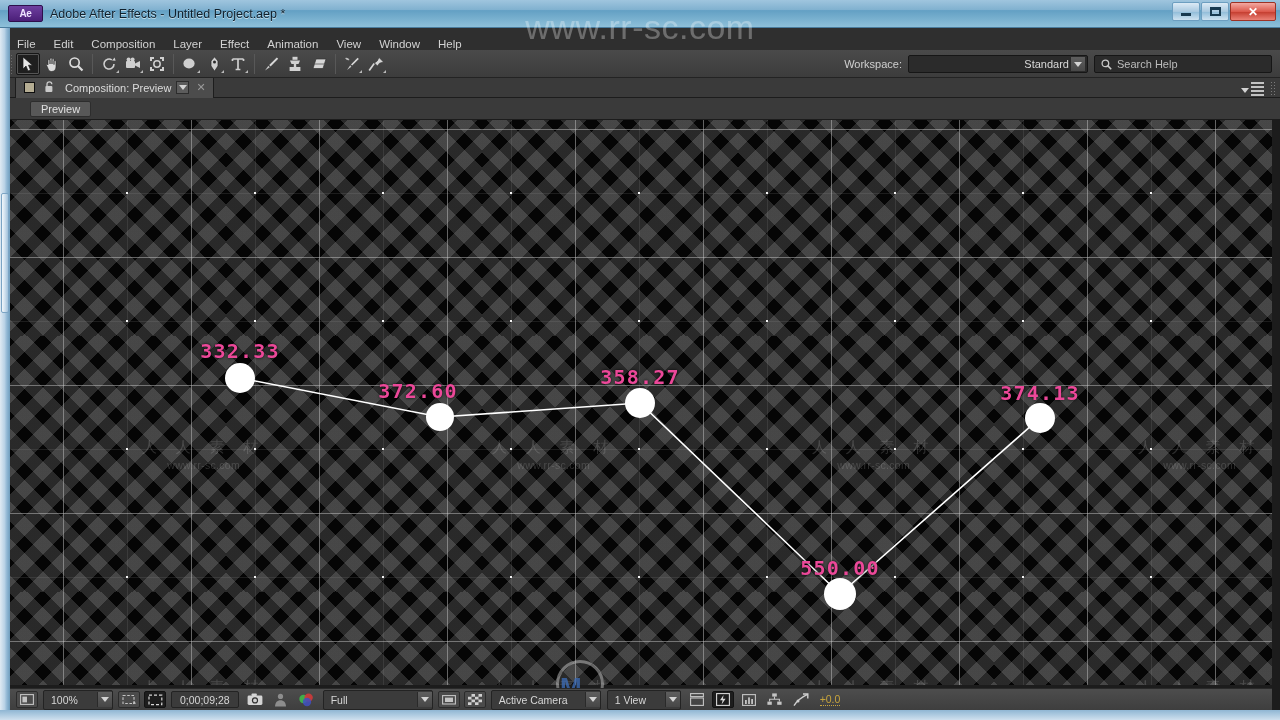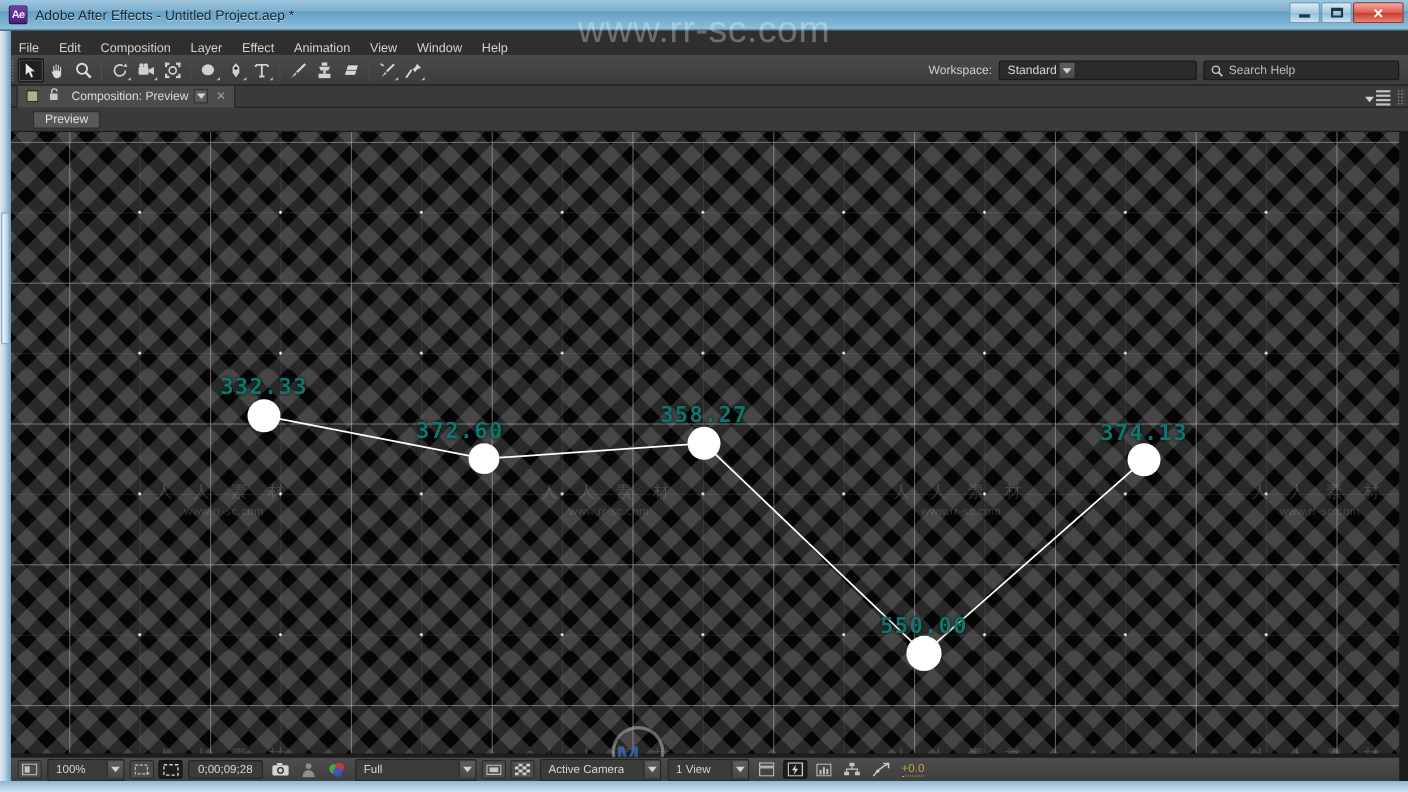--- a/index.html
+++ b/index.html
@@ -11,21 +11,21 @@
   #app { position: relative; width: 1280px; height: 720px; }
 
   
   .titlebar {
     position: absolute; left: 0; top: 0; width: 1280px; height: 28px;
     background: linear-gradient(to bottom, #9fc5de 0%, #7fb0cf 38%, #63a0c4 39%, #8ec0d9 100%);
     border-bottom: 1px solid #4a7d9e;
     display: flex; align-items: center;
   }
   .tb-icon {
-    width: 17px; height: 17px; margin-left: 8px; margin-right: 7px;
+    width: 35px; height: 17px; margin-left: 8px; margin-right: 7px;
     background: linear-gradient(to bottom,#6e3fa0,#4b1f78);
     border: 1px solid #2d0f4c; border-radius: 2px;
     color: #efe4ff; font-size: 10px; font-weight: bold;
     display:flex; align-items:center; justify-content:center;
     font-family: "Liberation Sans", sans-serif; letter-spacing:-0.5px;
   }
   .tb-title {
     font-size: 12.5px; color: #10202c; white-space: nowrap;
     text-shadow: 0 1px 0 rgba(255,255,255,.55);
   }
@@ -71,21 +71,21 @@
   }
   .tool.active { background:#1f1f1f; border:1px solid #161616; box-shadow: inset 0 0 0 1px #555; }
   .tool svg { display:block; }
   .tool .corner { position:absolute; right:2px; bottom:2px; width:0;height:0;
     border-left:3px solid transparent; border-bottom:3px solid #b9b9b9; }
 
   .ws-wrap { position:absolute; right:8px; top:0; height:28px; display:flex; align-items:center; gap:6px; }
   .ws-label { font-size:11px; color:#cfcfcf; }
   .ws-select {
     width:180px; height:18px; background:#2b2b2b; border:1px solid #161616;
-    border-radius:2px; display:flex; align-items:center; justify-content:flex-start;
+    border-radius:2px; display:flex; align-items:center; justify-content:flex-end;
     padding:0 0 0 7px; font-size:11px; color:#d8d8d8;
   }
   .ws-select .arrowbox {
     width:16px; height:16px; margin:0 1px; background:linear-gradient(to bottom,#5e5e5e,#484848);
     border:1px solid #2a2a2a; display:flex;align-items:center;justify-content:center;
   }
   .caret-d { width:0;height:0;border-left:4px solid transparent;border-right:4px solid transparent;border-top:5px solid #d3d3d3; }
   .searchbox {
     width:178px; height:18px; background:#2b2b2b; border:1px solid #161616;
     border-radius:2px; display:flex; align-items:center; gap:5px; padding:0 6px;
@@ -165,21 +165,21 @@
     background-position: 0 0, 0 0;
     mix-blend-mode: screen;
   }
   .diag::before {
     content:''; position:absolute; inset:0;
     background-image:
       repeating-linear-gradient(45deg, transparent 0 26px, transparent 26px);
   }
   svg.chart { position:absolute; left:0; top:0; width:1262px; height:565px; overflow:visible; }
   .pt-label {
-    position:absolute; color:#0f766e; font-size:20px; letter-spacing:1.2px;
+    position:absolute; color:#ec4899; font-size:20px; letter-spacing:1.2px;
     font-family:"DejaVu Sans Mono", monospace; font-weight:bold;
     white-space:nowrap; text-shadow:0 0 3px rgba(0,0,0,.9);
     transform:translateX(-50%);
   }
 
   
   .wm-tile {
     position:absolute; text-align:center; color:rgba(190,190,190,0.22);
     pointer-events:none; white-space:nowrap;
   }

